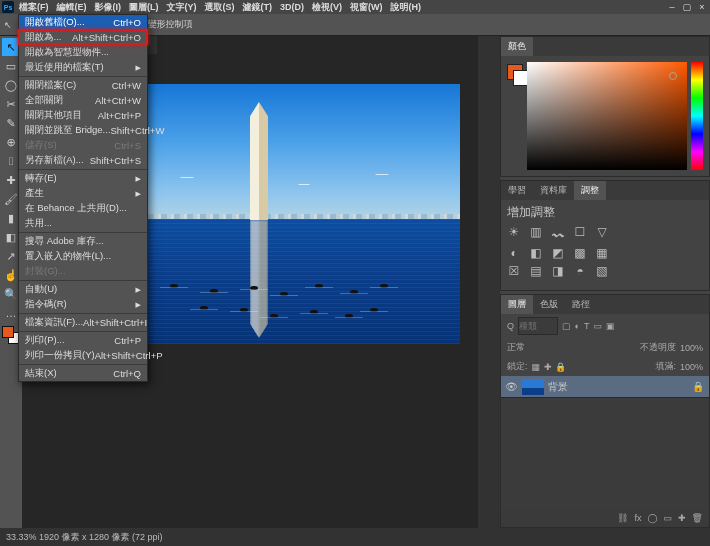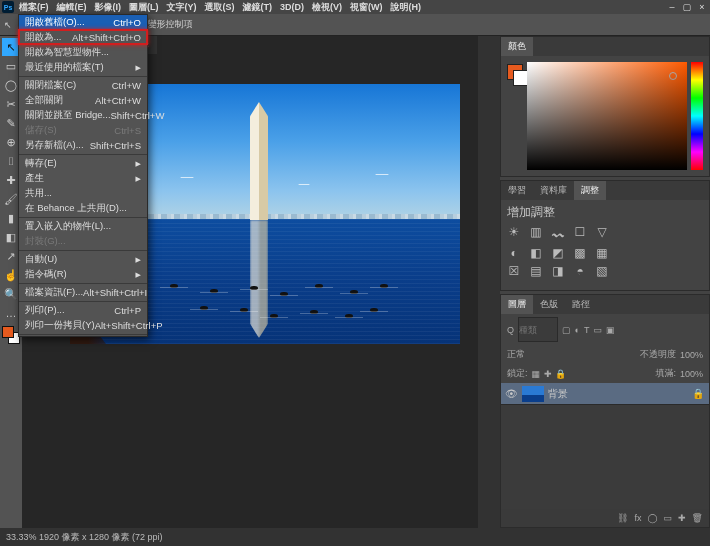--- a/index.html
+++ b/index.html
@@ -55,21 +55,21 @@
   .hue{width:12px;margin:6px 6px 6px 0;background:linear-gradient(#f00,#ff0,#0f0,#0ff,#00f,#f0f,#f00);}
   .swatch2{position:absolute;left:6px;top:8px;width:16px;height:16px;background:#e65a1e;border:1px solid #222;}
   .swatch2b{position:absolute;left:12px;top:14px;width:16px;height:16px;background:#fff;border:1px solid #222;}
 
   .adjPanel{padding:4px 6px 8px;}
   .adjRow{display:flex;gap:8px;margin:4px 0;font-size:12px;color:#bbb;}
   .adjRow span{width:14px;text-align:center;}
 
   .layersPanel{flex:1;display:flex;flex-direction:column;}
   .layTools{padding:3px 6px;display:flex;align-items:center;gap:4px;font-size:9px;color:#aaa;}
-  .layTools input{width:40px;height:25px;background:#3b3b3b;border:1px solid #2a2a2a;color:#ccc;font-size:9px;}
+  .layTools input{width:40px;height:18px;background:#3b3b3b;border:1px solid #2a2a2a;color:#ccc;font-size:9px;}
   .layList{flex:1;background:#3b3b3b;margin:0;}
   .layItem{display:flex;align-items:center;gap:4px;height:22px;padding:0 4px;background:#5a6b82;border-bottom:1px solid #2a2a2a;}
   .layItem .eye{font-size:10px;}
   .layThumb{width:22px;height:16px;background:linear-gradient(#2a7ad4 55%,#0a3e8b 55%);}
   .layFoot{height:18px;background:#3a3a3a;display:flex;justify-content:flex-end;gap:6px;padding:0 6px;align-items:center;font-size:9px;color:#aaa;}
 
   
   .status{position:absolute;left:0;right:0;bottom:0;height:18px;background:#323232;display:flex;align-items:center;padding:0 6px;font-size:9px;color:#bbb;}
 
   
@@ -290,45 +290,52 @@
     <hr>
     <div class="row">
       <span>關閉檔案(C)</span>
       <span>Ctrl+W</span>
     </div>
     <div class="row">
       <span>全部關閉</span>
       <span>Alt+Ctrl+W</span>
     </div>
     <div class="row">
+      <span>關閉其他項目</span>
+      <span>Alt+Ctrl+P</span>
+    </div>
+    <div class="row">
       <span>關閉並跳至 Bridge...</span>
       <span>Shift+Ctrl+W</span>
     </div>
     <div class="row disabled">
       <span>儲存(S)</span>
       <span>Ctrl+S</span>
     </div>
     <div class="row">
       <span>另存新檔(A)...</span>
       <span>Shift+Ctrl+S</span>
     </div>
     <hr>
     <div class="row sub">
       <span>轉存(E)</span>
     </div>
     <div class="row sub">
       <span>產生</span>
     </div>
     <div class="row">
+      <span>在 Behance 上共用(D)...</span>
+    </div>
+    <div class="row">
       <span>共用...</span>
     </div>
-    <div class="row">
-      <span>在 Behance 上共用(D)...</span>
-    </div>
-    <hr>
+    <hr>
+    <div class="row">
+      <span>搜尋 Adobe 庫存...</span>
+    </div>
     <div class="row">
       <span>置入嵌入的物件(L)...</span>
     </div>
     <div class="row disabled">
       <span>封裝(G)...</span>
     </div>
     <hr>
     <div class="row sub">
       <span>自動(U)</span>
     </div>
@@ -343,14 +350,18 @@
     <hr>
     <div class="row">
       <span>列印(P)...</span>
       <span>Ctrl+P</span>
     </div>
     <div class="row">
       <span>列印一份拷貝(Y)</span>
       <span>Alt+Shift+Ctrl+P</span>
     </div>
     <hr>
+    <div class="row">
+      <span>結束(X)</span>
+      <span>Ctrl+Q</span>
+    </div>
   </div>
 <div class="red-hl"></div>
 
 </body></html>

